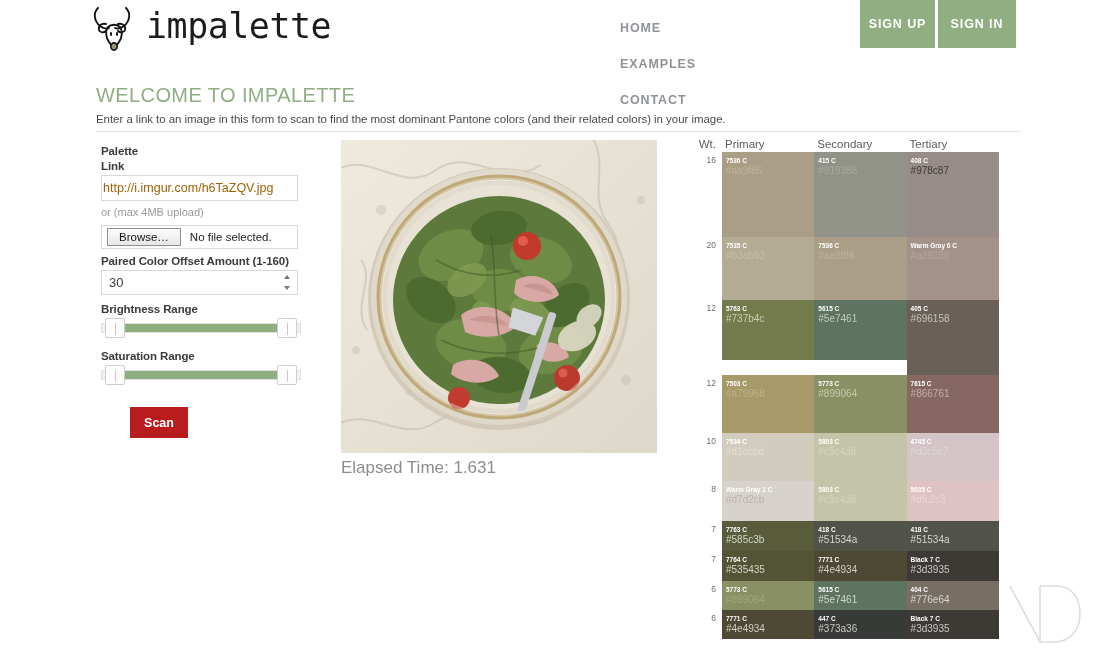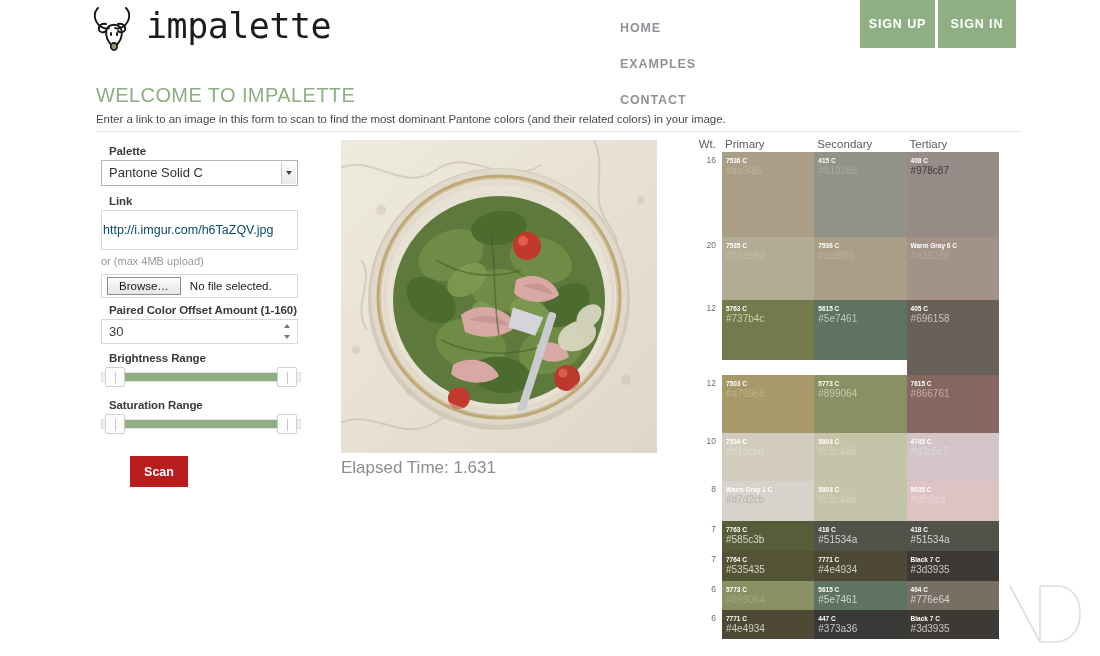--- a/index.html
+++ b/index.html
@@ -114,21 +114,20 @@
     left: 101px;
     top: 145px;
     width: 197px;
   }
   .f-label {
     font-size: 11.5px;
     font-weight: bold;
     color: #3b3b3b;
     margin-bottom: 3px;
     letter-spacing: -0.1px;
-    margin-left: 8px;
   }
   .f-select {
     width: 197px;
     height: 26px;
     box-sizing: border-box;
     border: 1px solid #b4b4b4;
     background: #ffffff;
     font-size: 13px;
     color: #333;
     padding: 0 18px 0 7px;
@@ -146,26 +145,26 @@
     display: flex; align-items: center; justify-content: center;
   }
   .f-select .arrowbox::after {
     content: "";
     border-left: 3px solid transparent;
     border-right: 3px solid transparent;
     border-top: 4px solid #444;
   }
   .f-input {
     width: 197px;
-    height: 40px;
+    height: 26px;
     box-sizing: border-box;
     border: 1px solid #d8d8d8;
     background: #fff;
     font-size: 12.5px;
-    color: #0c4a6e;
+    color: #a16207;
     padding: 0 1px;
     font-family: "Liberation Sans", sans-serif;
     outline: none;
   }
   .f-hint {
     font-size: 11px;
     color: #9a9a9a;
     margin: 5px 0 7px 0;
   }
   .file-row {
@@ -386,24 +385,20 @@
 
 <div class="welcome">
   <h1>WELCOME TO IMPALETTE</h1>
   <p>Enter a link to an image in this form to scan to find the most dominant Pantone colors (and their related colors) in your image.</p>
 </div>
 <div class="rule"></div>
 
 <div class="form-col">
 
   <div class="f-label">Palette</div>
-  <div class="f-select">
-    <span>Pantone Solid C</span>
-    <span class="arrowbox"></span>
-  </div>
 
   <div class="f-label">Link</div>
   <input class="f-input" type="text" value="http://i.imgur.com/h6TaZQV.jpg" style="">
 
   <div class="f-hint">or (max 4MB upload)</div>
 
   <div class="file-row">
     <span class="browse-btn">Browse…</span>
     <span class="file-name">No file selected.</span>
   </div>

